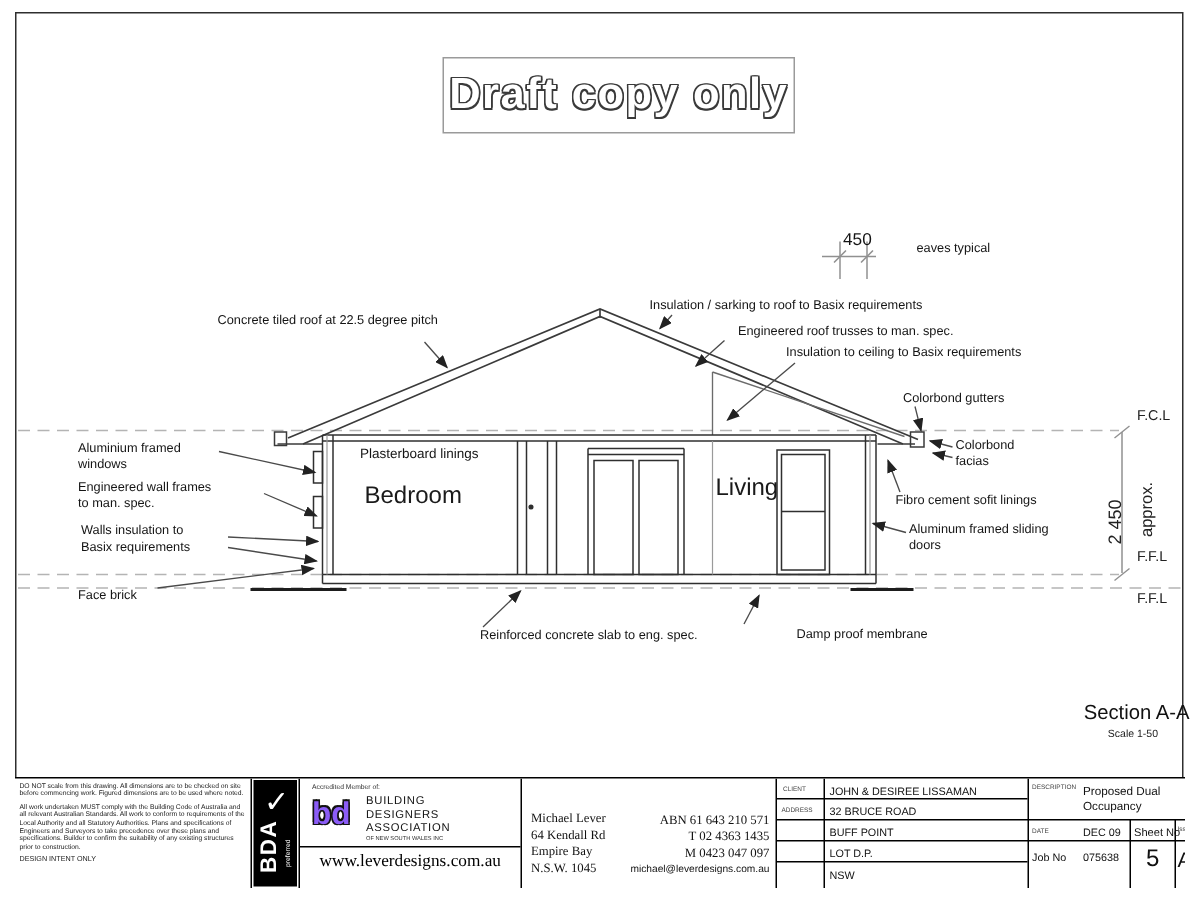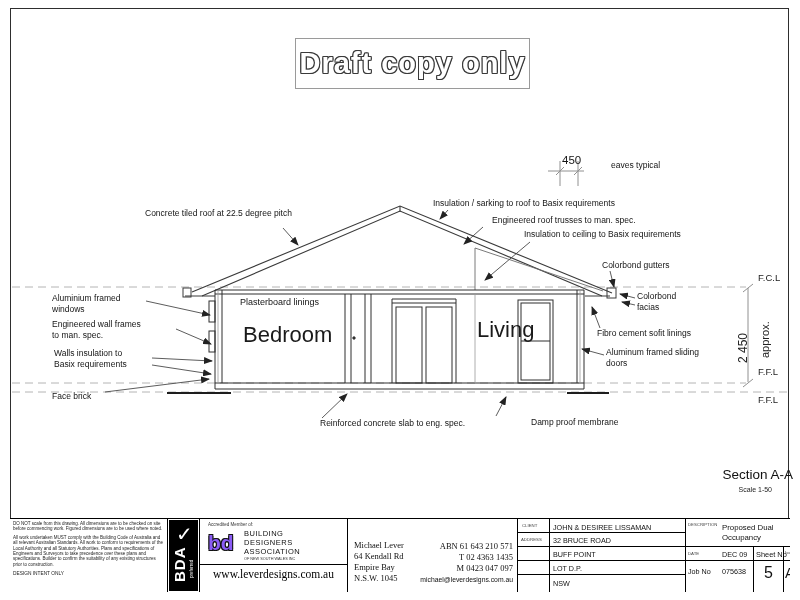--- a/index.html
+++ b/index.html
@@ -5,21 +5,21 @@
   html,body{margin:0;padding:0;background:#fff;}
   .sheet{position:relative;width:800px;height:600px;background:#fff;overflow:hidden;
          font-family:"Liberation Sans",sans-serif;color:#111;}
   .pageborder{position:absolute;left:10px;top:8px;width:779px;height:584px;
               border:1px solid #2e2e2e;box-sizing:border-box;}
   svg.draw{position:absolute;left:0;top:0;}
   .ann{position:absolute;font-size:8.5px;line-height:10.5px;color:#141414;white-space:nowrap;}
   .pre{white-space:pre-line;}
   .lvl{position:absolute;font-size:9.5px;color:#222;}
   .rot{position:absolute;transform:rotate(-90deg);transform-origin:0 0;white-space:nowrap;color:#222;}
-  .room{position:absolute;font-size:22px;color:#1a1a1a;}
+  .room{position:absolute;font-size:16px;color:#1a1a1a;}
   .stamp{position:absolute;left:295px;top:38px;width:233px;height:49px;border:1px solid #9a9a9a;
          display:flex;align-items:center;justify-content:center;}
   .stamp span{font-size:29px;font-weight:bold;letter-spacing:1px;color:#fff;
     text-shadow:-1px -1px 0 #3a3a3a,1px -1px 0 #3a3a3a,-1px 1px 0 #3a3a3a,1px 1px 0 #3a3a3a,
                 -1px 0 0 #3a3a3a,1px 0 0 #3a3a3a,0 -1px 0 #3a3a3a,0 1px 0 #3a3a3a;text-align:right;}
   .sectitle{position:absolute;left:660px;top:467px;width:133px;text-align:right;
             font-size:13.5px;color:#111;}
   .secscale{position:absolute;left:660px;top:486px;width:112px;text-align:right;
             font-size:7px;color:#222;}
   

